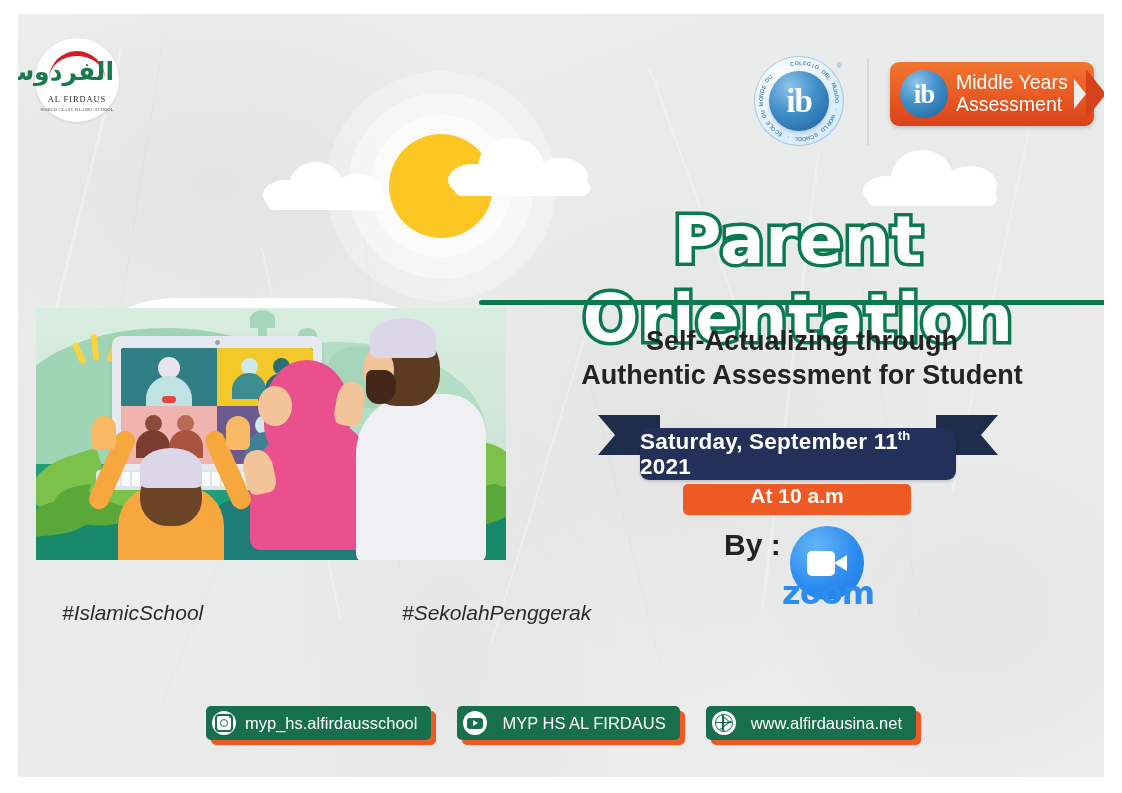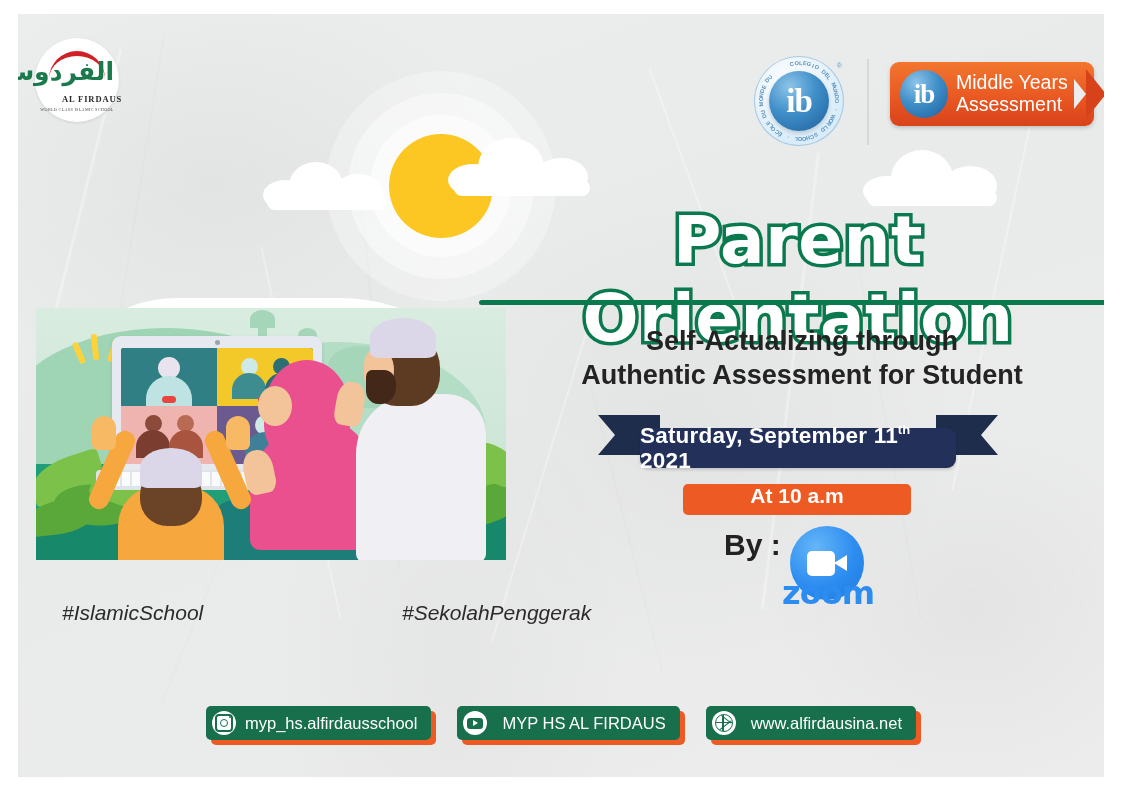--- a/index.html
+++ b/index.html
@@ -33,21 +33,21 @@
 
   
   .school-logo{position:absolute;left:17px;top:24px;width:84px;height:84px;border-radius:50%;
     background:#fff;box-shadow:0 1px 3px rgba(0,0,0,.10);display:flex;align-items:center;justify-content:center;}
   .school-logo .inner{position:relative;width:74px;height:74px;}
   .school-logo .arc{position:absolute;left:9px;top:8px;width:56px;height:30px;
      border-top:5px solid #cf2027;border-radius:56px 56px 0 0;}
   .school-logo .ar{position:absolute;left:0;top:16px;width:74px;text-align:center;
      color:#1a7a4c;font-size:25px;font-weight:700;font-family:"DejaVu Sans",sans-serif;direction:rtl;line-height:1;}
   .school-logo .nm{position:absolute;left:0;bottom:13px;width:74px;text-align:center;color:#2b2b2b;
-     font-size:8.5px;font-weight:700;letter-spacing:.9px;font-family:"Liberation Serif",serif;margin-left:15px;}
+     font-size:8.5px;font-weight:400;letter-spacing:.9px;font-family:"Liberation Serif",serif;}
   .school-logo .sub{position:absolute;left:0;bottom:5px;width:74px;text-align:center;color:#4a4a4a;
      font-size:4.2px;letter-spacing:.3px;font-family:"Liberation Serif",serif;}
 
   
   .ib-ws{position:absolute;left:736px;top:42px;width:90px;height:90px;}
   .ib-ws .ring{position:absolute;inset:0;border-radius:50%;
      background:radial-gradient(circle at 38% 32%, #ffffff 0%, #eaf4fb 42%, #dceefa 62%, #cfe6f7 100%);
      box-shadow:0 0 0 1px rgba(120,170,205,.55) inset;}
   .ib-ws .ringtext{position:absolute;inset:0;}
   .ib-ws .ringtext span{position:absolute;left:50%;top:50%;font-size:5.6px;font-weight:700;
@@ -149,21 +149,21 @@
   .title-hr{position:absolute;left:461px;top:286px;width:639px;height:5px;background:#0a7a4e;border-radius:3px;}
 
   .subtitle{position:absolute;left:484px;top:310px;width:600px;text-align:center;
      color:#232323;font-size:27px;line-height:34px;font-weight:700;font-family:"Liberation Sans",sans-serif;}
 
   
   .ribbon-wrap{position:absolute;left:580px;top:401px;width:400px;height:62px;}
   .ribbon-wrap .tail{position:absolute;top:0;width:62px;height:40px;background:#1f2d4d;}
   .ribbon-wrap .tail.l{left:0;clip-path:polygon(0 0,100% 0,100% 100%,0 100%,17px 50%);}
   .ribbon-wrap .tail.r{right:0;clip-path:polygon(0 0,100% 0,calc(100% - 17px) 50%,100% 100%,0 100%);}
-  .ribbon-wrap .body{position:absolute;left:42px;right:42px;top:13px;height:40px;background:#22305a;
+  .ribbon-wrap .body{position:absolute;left:42px;right:42px;top:13px;height:52px;background:#22305a;
      border-radius:9px;display:flex;align-items:center;justify-content:center;
      box-shadow:0 2px 3px rgba(0,0,0,.14);}
   .ribbon-wrap .body span{color:#fff;font-size:22.5px;font-weight:700;letter-spacing:.2px;}
   .ribbon-wrap .body sup{font-size:13px;vertical-align:super;}
 
   .timepill{position:absolute;left:665px;top:470px;width:228px;height:31px;background:#ee5a24;border-radius:5px;
      display:flex;align-items:flex-start;justify-content:center;}
   .timepill span{color:#fff;font-size:21px;font-weight:700;}
 
   

